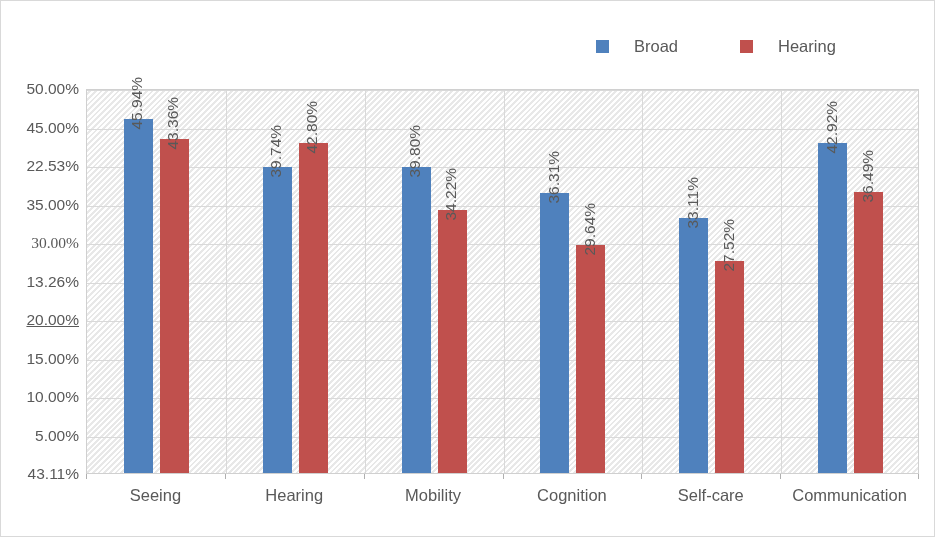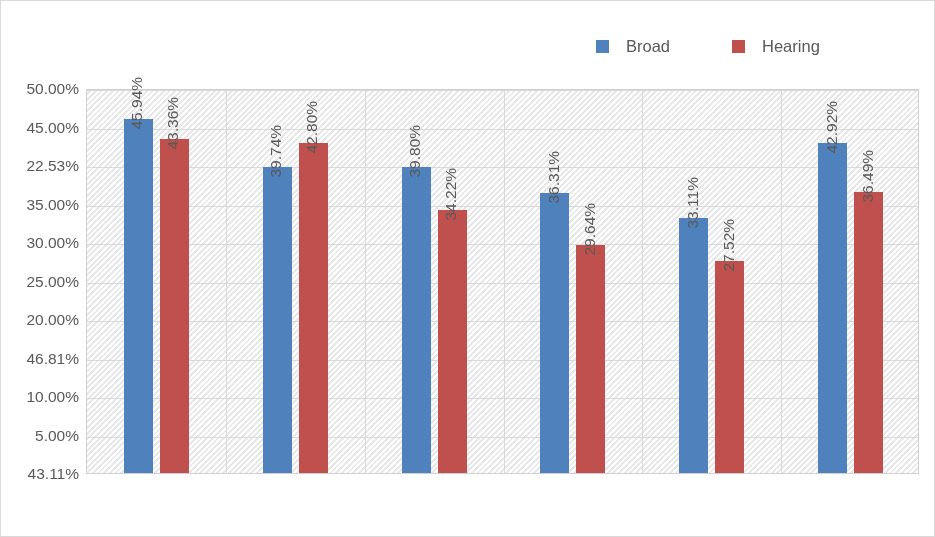--- a/index.html
+++ b/index.html
@@ -26,21 +26,21 @@
     top: 34px;
     left: 595px;
     display: flex;
     align-items: center;
     gap: 62px;
     height: 22px;
   }
   .legend-entry {
     display: flex;
     align-items: center;
-    gap: 17px;
+    gap: 25px;
   }
   .legend-swatch {
     width: 13px;
     height: 13px;
     display: block;
   }
   .legend-label {
     font-size: 16.5px;
     color: #595959;
     line-height: 1;
@@ -169,24 +169,24 @@
     <div class="legend-entry">
       <span class="legend-swatch" style="background: rgb(192, 80, 77);"></span>
       <span class="legend-label">Hearing</span>
     </div>
   </div>
 
   <div class="y-axis">
       <div class="y-tick" style="top: 385px;">43.11%</div>
       <div class="y-tick" style="top: 346.5px; margin-left: 44px;">5.00%</div>
       <div class="y-tick" style="top: 308px;">10.00%</div>
-      <div class="y-tick" style="top: 269.5px;">46.81%</div>
-      <div class="y-tick" style="top: 231px;">20.00%</div>
-      <div class="y-tick" style="top: 192.5px;">25.00%</div>
-      <div class="y-tick" style="top: 154px;">30.00%</div>
+      <div class="y-tick" style="top: 269.5px;">15.00%</div>
+      <div class="y-tick" style="top: 231px; text-decoration: underline;">20.00%</div>
+      <div class="y-tick" style="top: 192.5px;">13.26%</div>
+      <div class="y-tick" style="top: 154px; font-family: Liberation Serif, serif;">30.00%</div>
       <div class="y-tick" style="top: 115.5px;">35.00%</div>
       <div class="y-tick" style="top: 77px;">22.53%</div>
       <div class="y-tick" style="top: 38.5px; text-align: center;">45.00%</div>
       <div class="y-tick" style="top: 0px;">50.00%</div>
     </div>
 
   <div class="plot">
     <div class="gridlines-h">
         <div class="gridline-h" style="top: 347px;"></div>
         <div class="gridline-h" style="top: 308px;"></div>
@@ -230,14 +230,29 @@
       <div class="data-label" style="left: 336.083px; top: 160.54px;">39.80%</div>
       <div class="data-label" style="left: 372.083px; top: 203.506px;">34.22%</div>
       <div class="data-label" style="left: 474.917px; top: 187.413px;">36.31%</div>
       <div class="data-label" style="left: 510.917px; top: 238.772px;">29.64%</div>
       <div class="data-label" style="left: 613.75px; top: 212.053px;">33.11%</div>
       <div class="data-label" style="left: 649.75px; top: 255.096px;">27.52%</div>
       <div class="data-label" style="left: 752.583px; top: 136.516px;">42.92%</div>
       <div class="data-label" style="left: 788.583px; top: 186.027px;">36.49%</div>
     </div>
 
+  <div class="x-axis">
+      <div class="x-tick-mark" style="left: 0px;"></div>
+      <div class="x-tick-mark" style="left: 139px;"></div>
+      <div class="x-tick-mark" style="left: 278px;"></div>
+      <div class="x-tick-mark" style="left: 417px;"></div>
+      <div class="x-tick-mark" style="left: 555px;"></div>
+      <div class="x-tick-mark" style="left: 694px;"></div>
+      <div class="x-tick-mark" style="left: 832px;"></div>
+      <div class="x-label" style="left: 69.4167px;">Seeing</div>
+      <div class="x-label" style="left: 208.25px;">Hearing</div>
+      <div class="x-label" style="left: 347.083px;">Mobility</div>
+      <div class="x-label" style="left: 485.917px;">Cognition</div>
+      <div class="x-label" style="left: 624.75px;">Self-care</div>
+      <div class="x-label" style="left: 763.583px;">Communication</div>
+    </div>
 
 </div>
 
 </body></html>

